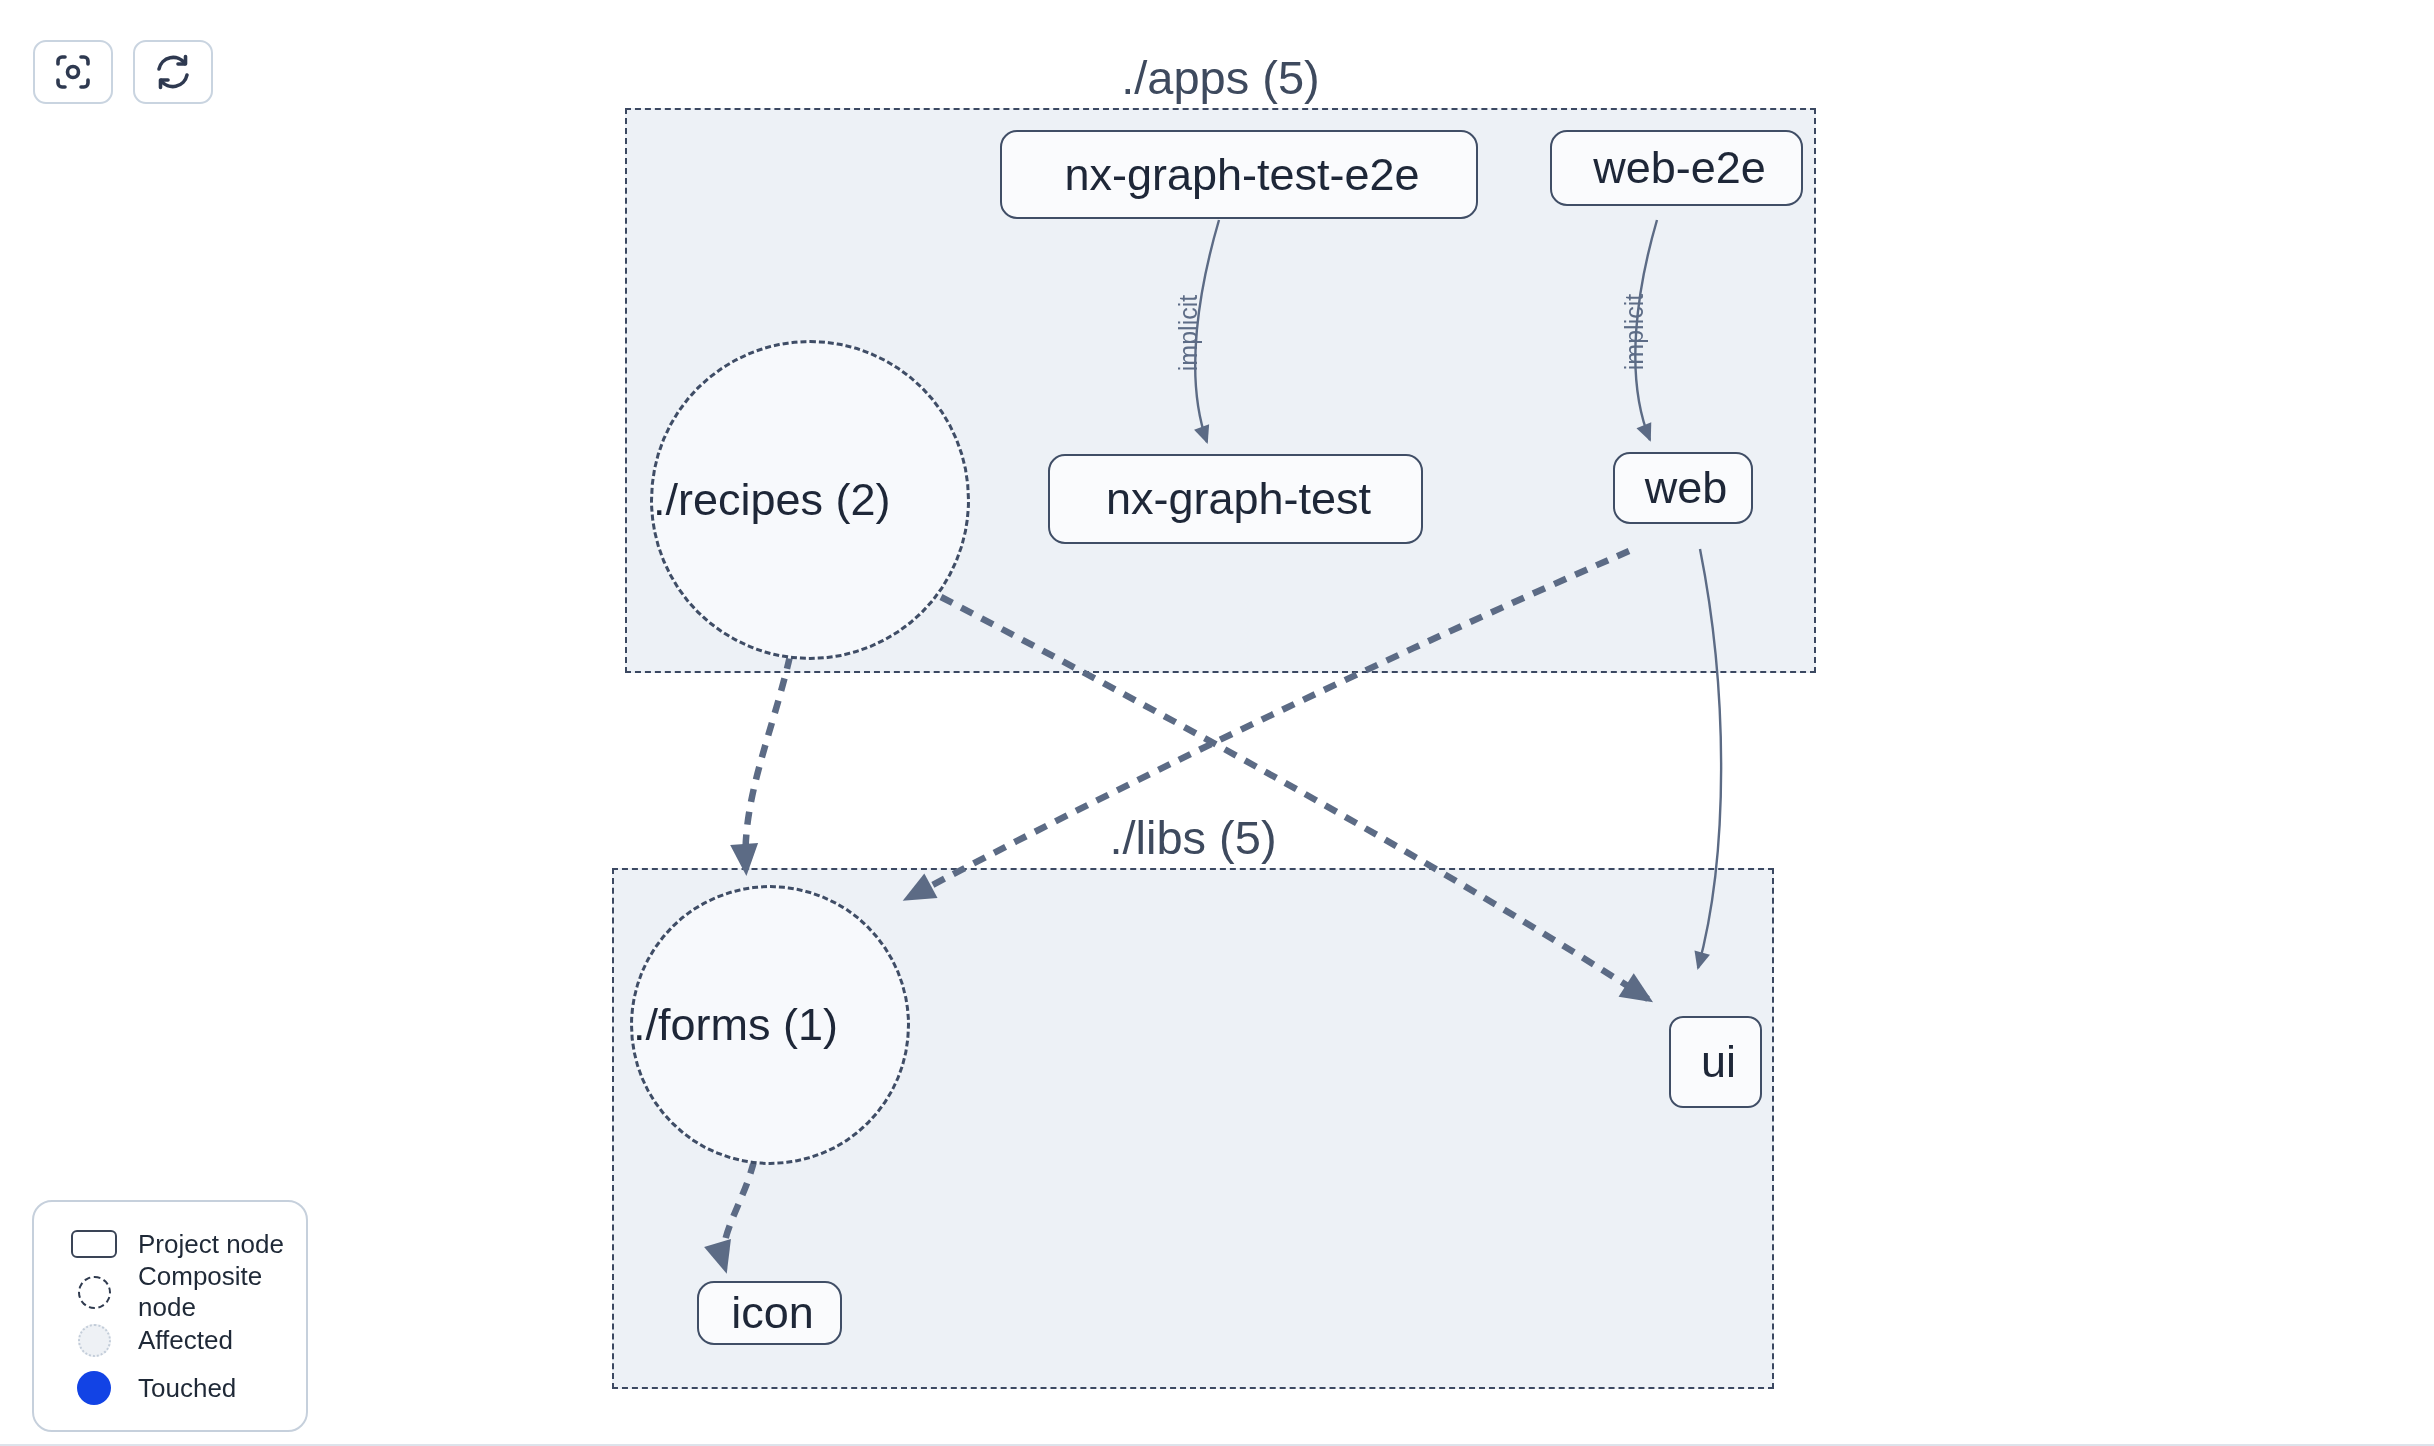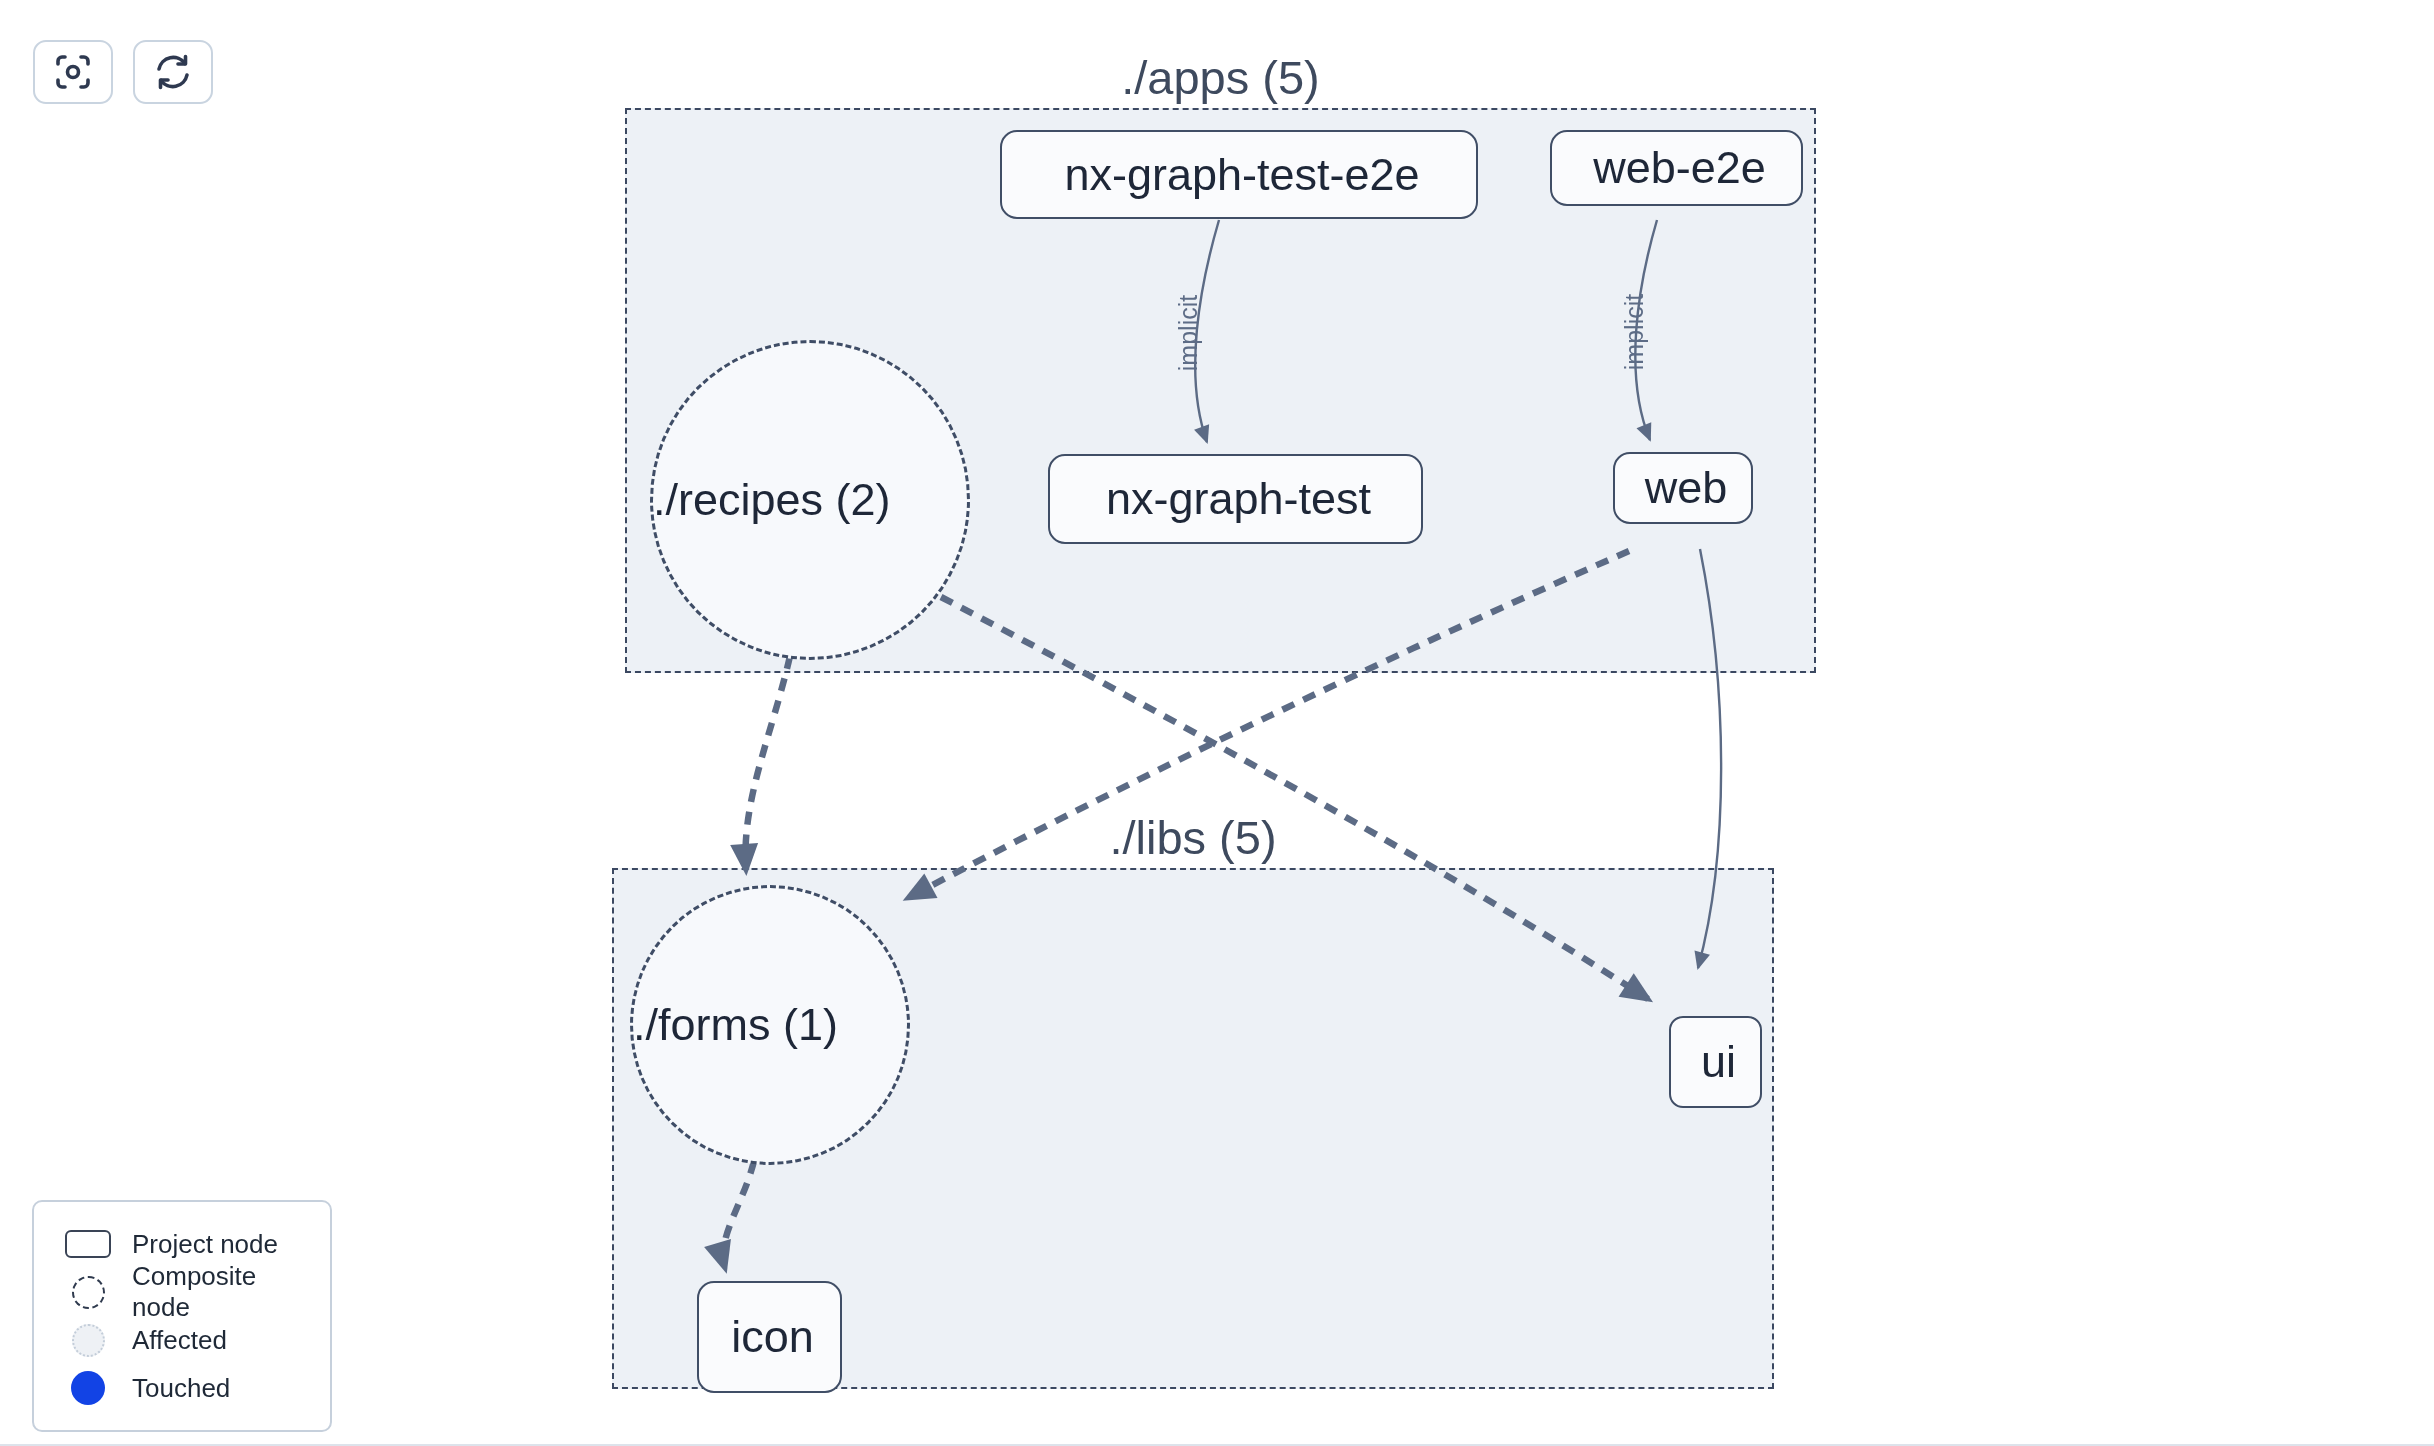--- a/index.html
+++ b/index.html
@@ -62,24 +62,24 @@
     position:absolute;z-index:20;
     background:#f7f9fc;
     border:3px dashed #3f4d66;
     border-radius:50%;
     display:flex;align-items:center;justify-content:flex-start;
     font-size:45px;color:#1e2738;
     box-sizing:border-box;cursor:pointer;
   }
   
   .legend{
-    position:absolute;left:32px;top:1200px;width:300px;
-    background:#ffffff;border:2px solid #c6d0dc;border-radius:10px;
+    position:absolute;left:32px;top:1200px;width:276px;
+    background:#ffffff;border:2px solid #c6d0dc;border-radius:20px;
     z-index:40;box-sizing:border-box;
-    padding:18px 10px;
+    padding:18px 16px;
   }
   .legend-row{display:flex;align-items:center;height:48px;}
   .legend-sym{width:88px;display:flex;align-items:center;justify-content:center;flex:0 0 88px;}
   .legend-text{font-size:26px;color:#1f2937;}
   .sym-project{width:46px;height:28px;border:2.5px solid #3a4456;border-radius:6px;background:#fff;box-sizing:border-box;}
   .sym-composite{width:33px;height:33px;border:2.5px dashed #2f3a4e;border-radius:50%;background:#fff;box-sizing:border-box;}
   .sym-affected{width:33px;height:33px;border:2px dotted #c3cdd9;border-radius:50%;background:#eef1f5;box-sizing:border-box;}
   .sym-touched{width:34px;height:34px;border-radius:50%;background:#1243e5;}
 </style>
 </head>
@@ -161,21 +161,21 @@
   </div>
 
   <div class="composite" style="left:630px;top:885px;width:280px;height:280px;">
     <span>./forms (1)</span>
   </div>
 
   <div class="node" style="left:1669px;top:1016px;width:93px;height:92px;border-radius:14px;">
     <span>ui</span>
   </div>
 
-  <div class="node" style="left:697px;top:1281px;width:145px;height:112px;">
+  <div class="node" style="left:697px;top:1281px;width:145px;height:64px;">
     <span>icon</span>
   </div>
 
   <div class="legend">
     <div class="legend-row">
       <span class="legend-sym">
           <span class="sym-project"></span>
         </span>
       <span class="legend-text">Project node</span>
     </div>

